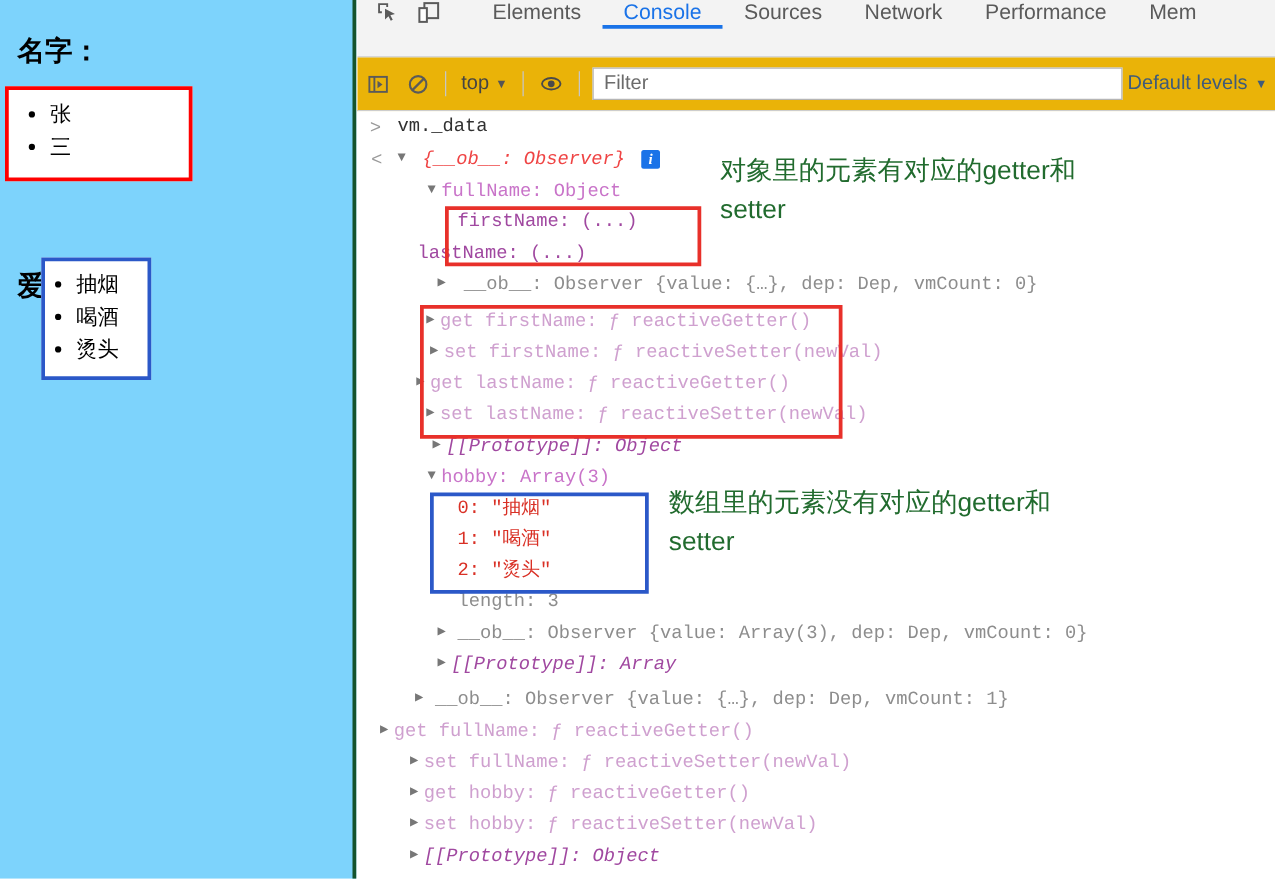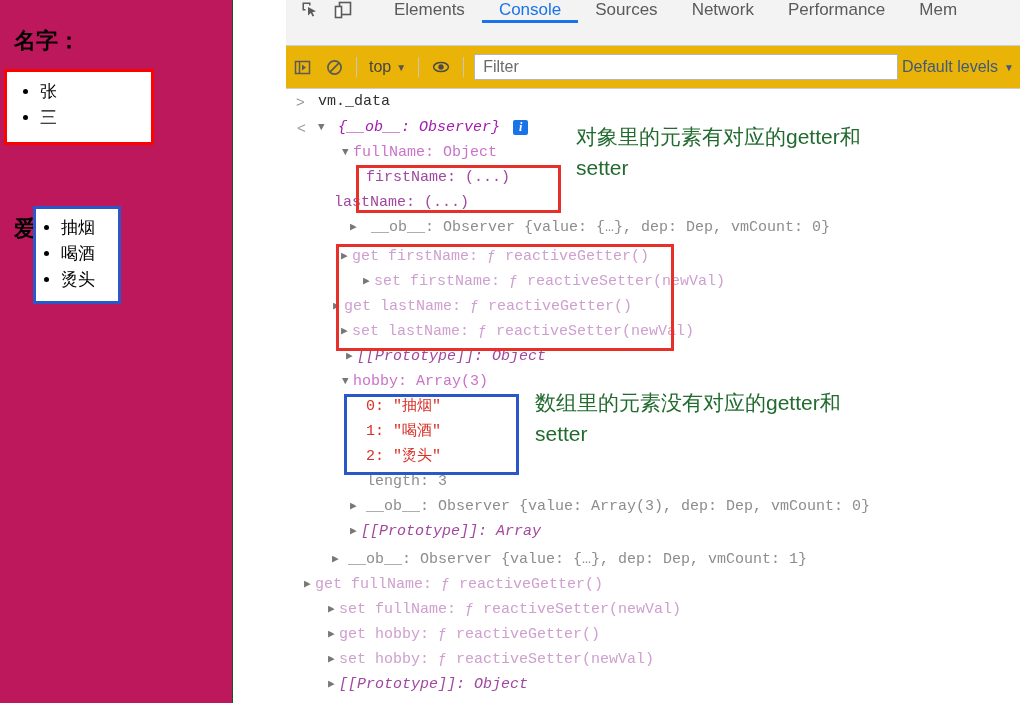--- a/index.html
+++ b/index.html
@@ -12,25 +12,25 @@
     height: 703px;
     overflow: hidden;
     font-family: "Liberation Sans", sans-serif;
     position: relative;
   }
 
   
   #page-panel {
     position: absolute;
     left: 0; top: 0;
-    width: 233px;
+    width: 285px;
     height: 703px;
-    background: #be185d;
-    box-sizing: border-box;
-    border-right: 1px solid #14532d;
+    background: #7dd3fc;
+    box-sizing: border-box;
+    border-right: 3px solid #14532d;
     overflow: hidden;
   }
   .page-heading {
     font-family: "Liberation Sans", sans-serif;
     font-weight: bold;
     font-size: 22px;
     color: #000;
     margin: 0;
     padding: 0;
   }
@@ -207,21 +207,21 @@
     font-size: 11px;
     width: 11px;
     cursor: pointer;
     vertical-align: middle;
   }
   .k-dim    { color: #cfa0cf; }
   .k-name   { color: #c974c9; }
   .k-plain  { color: #303030; }
   .k-gray   { color: #8d8d8d; }
   .k-str    { color: #d93025; }
-  .k-obj    { color: #a21caf; font-style: italic; }
+  .k-obj    { color: #ef4444; font-style: italic; }
   .k-proto  { color: #a048a0; font-style: italic; }
   .k-ellip  { color: #a048a0; }
 
   .infobadge {
     display: inline-block;
     width: 15px; height: 15px;
     background: #1a73e8;
     border-radius: 2px;
     color: #fff;
     font-family: "Liberation Serif", serif;
@@ -364,21 +364,21 @@
       <span class="k-ellip">lastName: (...)</span>
     </div>
 
     <div class="cline" style="top:126px;padding-left:64px;">
       <span class="arrow-r">▶</span><span style="display:inline-block;width:10px"></span><span class="k-gray">__ob__: Observer {value: {…}, dep: Dep, vmCount: 0}</span>
     </div>
 
     <div class="cline" style="top:155px;padding-left:55px;">
       <span class="arrow-r">▶</span><span class="k-dim">get firstName: ƒ reactiveGetter()</span>
     </div>
-    <div class="cline" style="top:180px;padding-left:77px;">
+    <div class="cline" style="top:180px;padding-left:58px;">
       <span class="arrow-r">▶</span><span class="k-dim">set firstName: ƒ reactiveSetter(newVal)</span>
     </div>
     <div class="cline" style="top:205px;padding-left:47px;">
       <span class="arrow-r">▶</span><span class="k-dim">get lastName: ƒ reactiveGetter()</span>
     </div>
     <div class="cline" style="top:230px;padding-left:55px;">
       <span class="arrow-r">▶</span><span class="k-dim">set lastName: ƒ reactiveSetter(newVal)</span>
     </div>
 
     <div class="cline" style="top:255px;padding-left:60px;">

